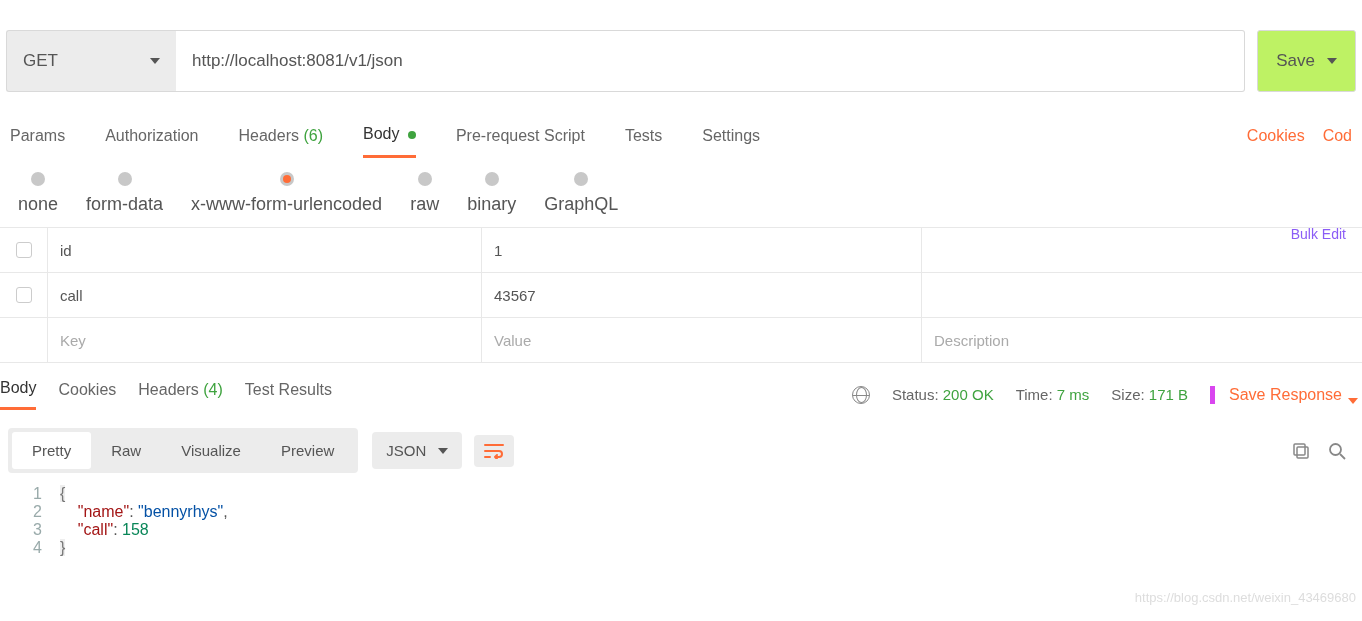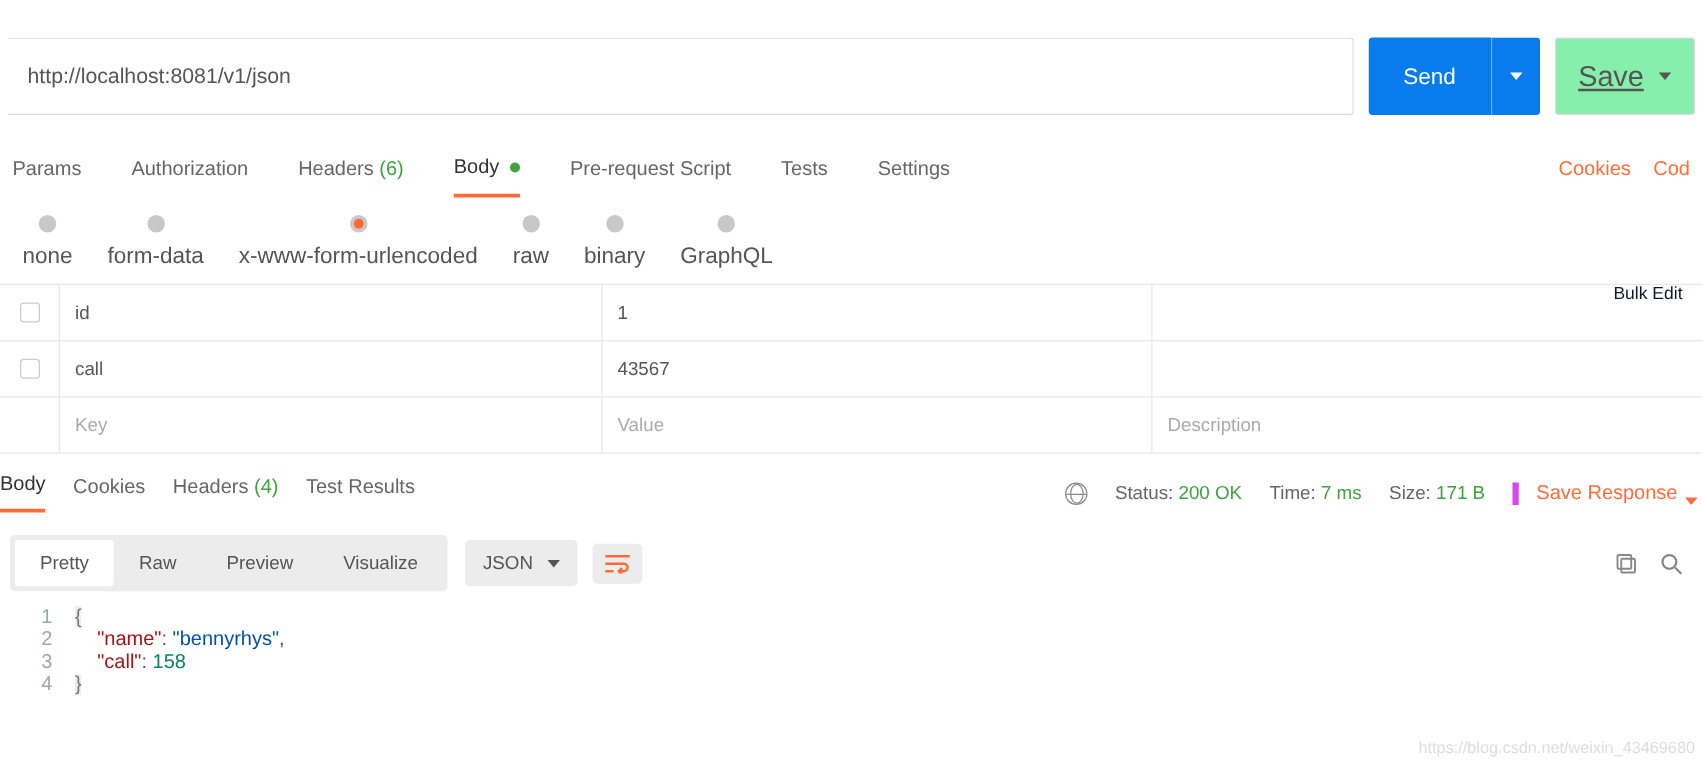--- a/index.html
+++ b/index.html
@@ -5,21 +5,21 @@
 * { box-sizing: border-box; margin: 0; padding: 0; font-family: -apple-system, BlinkMacSystemFont, "Segoe UI", Arial, sans-serif; }
 body { background: #fff; width: 1362px; height: 621px; overflow: hidden; color: #333; font-size: 14px; }
 
 .top-bar { display: flex; gap: 12px; padding: 30px 6px 0 6px; align-items: stretch; height: 92px; }
 .method-dd { display: flex; align-items: center; justify-content: space-between; background: #ececec; border: 1px solid #d9d9d9; width: 170px; padding: 0 16px; font-size: 17px; color: #555; cursor: pointer; border-radius: 3px 0 0 3px; border-right: none; }
 .url-input { flex: 1; border: 1px solid #d9d9d9; padding: 15px 16px; font-size: 17px; color: #555; outline: none; border-radius: 0 3px 3px 0; border-left: none; }
 .url-wrap { display:flex; flex:1; }
 .send-group { display: flex; }
 .send-btn { background: #097bed; color: #fff; border: none; padding: 0 28px; font-size: 18px; cursor: pointer; border-radius: 3px 0 0 3px; }
 .send-caret { background: #097bed; color: #fff; border: none; padding: 0 14px; cursor: pointer; border-radius: 0 3px 3px 0; border-left: 1px solid rgba(255,255,255,0.25); display:flex; align-items:center; }
-.save-btn { background: #86efac; border: 1px solid #d9d9d9; padding: 0 18px; display: flex; align-items: center; gap: 12px; font-size: 23px; color: #555; cursor: pointer; border-radius: 3px; text-decoration: underline; }
+.save-btn { background: #bef264; border: 1px solid #d9d9d9; padding: 0 18px; display: flex; align-items: center; gap: 12px; font-size: 17px; color: #555; cursor: pointer; border-radius: 3px; }
 .caret-down { width:0;height:0;border-left:5px solid transparent;border-right:5px solid transparent;border-top:6px solid currentColor; display:inline-block; }
 
 .req-tabs { display: flex; align-items: center; padding: 22px 10px 0 10px; gap: 40px; border-bottom: 0; position: relative; }
 .req-tab { color: #666; font-size: 16px; cursor: pointer; padding-bottom: 12px; margin-top: 11px; }
 .req-tab.active { color: #333; border-bottom: 3px solid #ff6c37; }
 .req-tab .count { color: #3fa33f; }
 .req-tab .dot-ind { width:8px;height:8px;border-radius:50%;background:#3fa33f;display:inline-block;margin-left:4px;vertical-align:middle; }
 .req-tabs-right { margin-left: auto; display:flex; gap:18px; }
 .req-tabs-right .link { color: #ff6c37; font-size: 16px; cursor:pointer; }
 
@@ -30,21 +30,21 @@
 
 .kv-table { border-top: 1px solid #e8e8e8; }
 .kv-row { display: flex; border-bottom: 1px solid #e8e8e8; min-height: 44px; align-items: center; }
 .kv-check { width: 48px; display:flex; justify-content:center; border-right:1px solid #e8e8e8; height:44px; align-items:center;}
 .kv-checkbox { width:16px;height:16px;border:1px solid #ccc;border-radius:3px; }
 .kv-key { width: 434px; padding: 0 12px; color:#555; font-size:15px; border-right:1px solid #e8e8e8; height:44px; display:flex; align-items:center; }
 .kv-val { width: 440px; padding: 0 12px; color:#555; font-size:15px; border-right:1px solid #e8e8e8; height:44px; display:flex; align-items:center;}
 .kv-desc { flex:1; padding: 0 12px; color:#555; font-size:15px; height:44px; display:flex; align-items:center;}
 .kv-row.placeholder .kv-key, .kv-row.placeholder .kv-val, .kv-row.placeholder .kv-desc { color:#aaa; }
 .bulk-edit-row { position:relative; }
-.bulk-edit { position:absolute; right:16px; top:-2px; color:#0f172a; font-size:14px; }
+.bulk-edit { position:absolute; right:16px; top:-2px; color:#8b5cf6; font-size:14px; }
 
 .resp-tabs { display:flex; align-items:center; padding: 16px 4px 0 0; gap: 22px; border-bottom:0; }
 .resp-tab { color:#666; font-size:16px; padding-bottom:10px; cursor:pointer; }
 .resp-tab.active { color:#333; border-bottom:3px solid #ff6c37; }
 .resp-tab .count { color:#3fa33f; }
 .resp-meta { margin-left:auto; display:flex; align-items:center; gap:22px; color:#666; font-size:15px; }
 .resp-meta .val { color:#3fa33f; }
 .save-response { color:#ff6c37; font-size:16px; cursor:pointer; display:flex; align-items:flex-end; gap:6px; padding-left:14px; border-left:5px solid #d946ef; }
 .globe-icon { width:18px;height:18px;border:1.5px solid #888;border-radius:50%;position:relative;display:inline-block; }
 .globe-icon::before { content:''; position:absolute; left:0; right:0; top:50%; border-top:1.5px solid #888; }
@@ -69,27 +69,25 @@
 .num-token { color:#098658; }
 .punct { color:#555; }
 
 .watermark { position:absolute; right:6px; bottom:16px; color:#ddd; font-size:13px; }
 </style>
 </head>
 <body>
 
 <div class="top-bar">
   <div class="url-wrap">
+    <div class="method-dd">
+      <span>GET</span>
+      <span class="caret-down"></span>
+    </div>
     <input class="url-input" value="http://localhost:8081/v1/json" style="">
-  </div>
-  <div class="send-group">
-    <button class="send-btn">Send</button>
-    <button class="send-caret">
-        <span class="caret-down" style="border-top-color:#fff"></span>
-      </button>
   </div>
   <div class="save-btn">
     <span>Save</span>
     <span class="caret-down"></span>
   </div>
 </div>
 
 <div class="req-tabs">
   <div class="req-tab">Params</div>
   <div class="req-tab">Authorization</div>
@@ -180,22 +178,22 @@
         <span>Save Response</span> 
         <span class="caret-down" style="border-top-color:#ff6c37"></span>
       </span>
   </div>
 </div>
 
 <div class="view-bar">
   <div class="view-tabs">
     <div class="view-tab active">Pretty</div>
     <div class="view-tab">Raw</div>
+    <div class="view-tab">Visualize</div>
     <div class="view-tab">Preview</div>
-    <div class="view-tab">Visualize</div>
   </div>
   <div class="format-dd">
     <span>JSON</span>
     <span class="caret-down"></span>
   </div>
   <div class="wrap-btn">
     <svg width="20" height="16" viewBox="0 0 20 16">
         <path d="M1 2h18M1 8h14a3 3 0 0 1 0 6h-4m0 0l2-2m-2 2l2 2M1 14h5" stroke="#ff6c37" stroke-width="2" fill="none" stroke-linecap="round"></path>
       </svg>
   </div>

